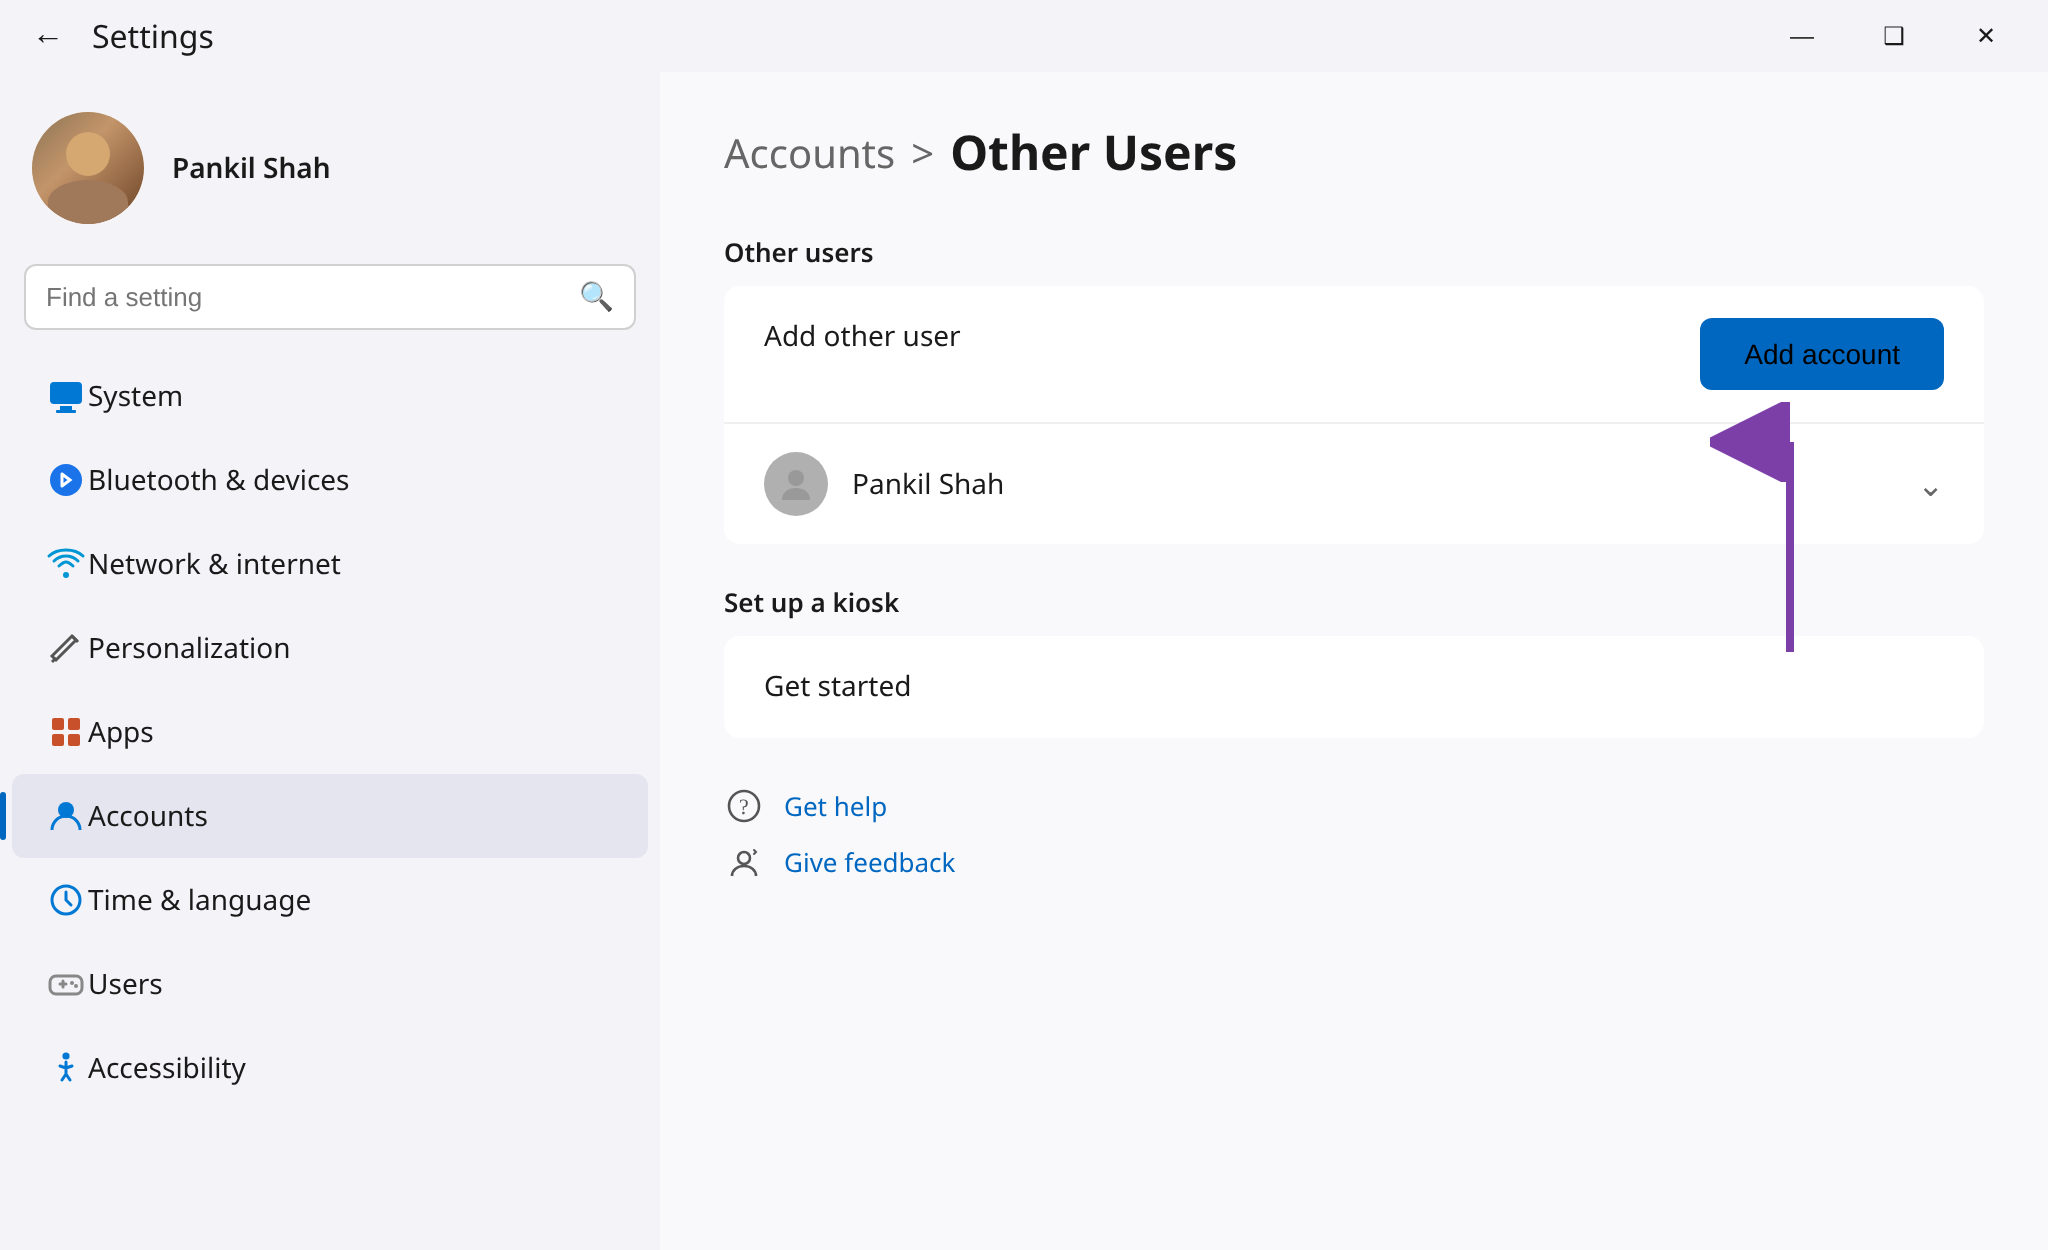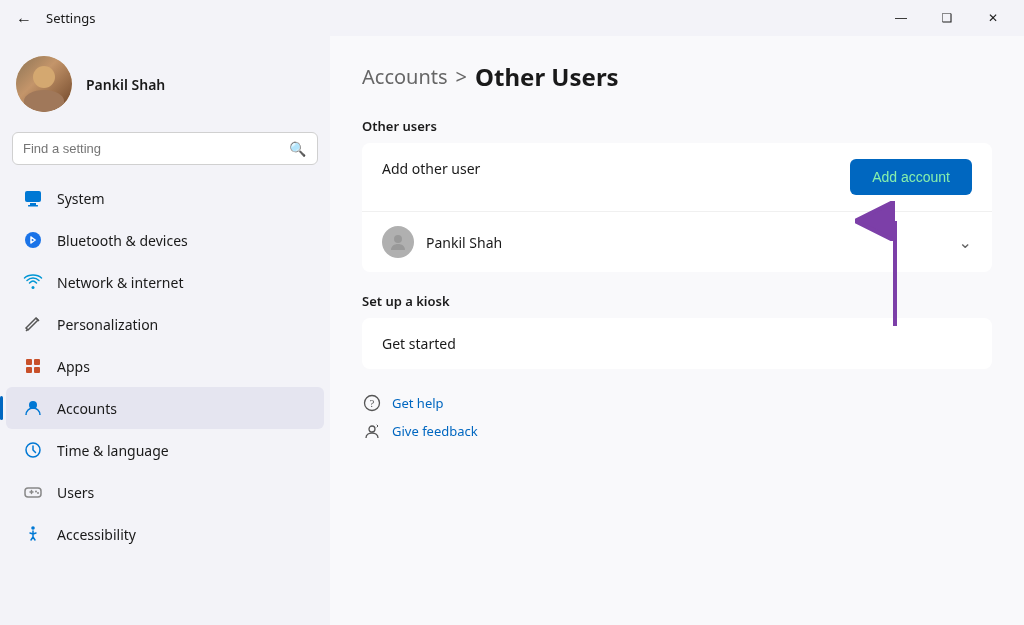--- a/index.html
+++ b/index.html
@@ -22,21 +22,21 @@
       height: 36px;
       padding: 0 8px 0 12px;
       flex-shrink: 0;
     }
     .titlebar-left {
       display: flex;
       align-items: center;
       gap: 10px;
     }
     .titlebar-title {
-      font-size: 13px;
+      font-size: 16px;
       color: #1a1a1a;
     }
     .titlebar-controls {
       display: flex;
       align-items: center;
     }
     .titlebar-btn {
       width: 46px;
       height: 32px;
       display: flex;
@@ -147,21 +147,21 @@
       color: #1a1a1a;
     }
     .search-icon-svg {
       color: #666;
       font-size: 14px;
     }
 
     .nav-item {
       display: flex;
       align-items: center;
-      gap: 13px;
+      gap: 0;
       padding: 10px 16px;
       cursor: pointer;
       border-radius: 6px;
       margin: 0 6px;
       font-size: 14px;
       color: #1a1a1a;
       position: relative;
     }
     .nav-item.active {
       background: #e5e5f0;
@@ -238,21 +238,21 @@
     .card-row:last-child { border-bottom: none; }
 
     .row-label {
       flex: 1;
       font-size: 14px;
       color: #1a1a1a;
     }
 
     .add-account-btn {
       background: #0067c0;
-      color: #86efac;
+      color: #000000;
       border: none;
       border-radius: 6px;
       padding: 10px 22px;
       font-size: 14px;
       font-weight: 500;
       cursor: pointer;
       white-space: nowrap;
     }
 
     .user-row {

